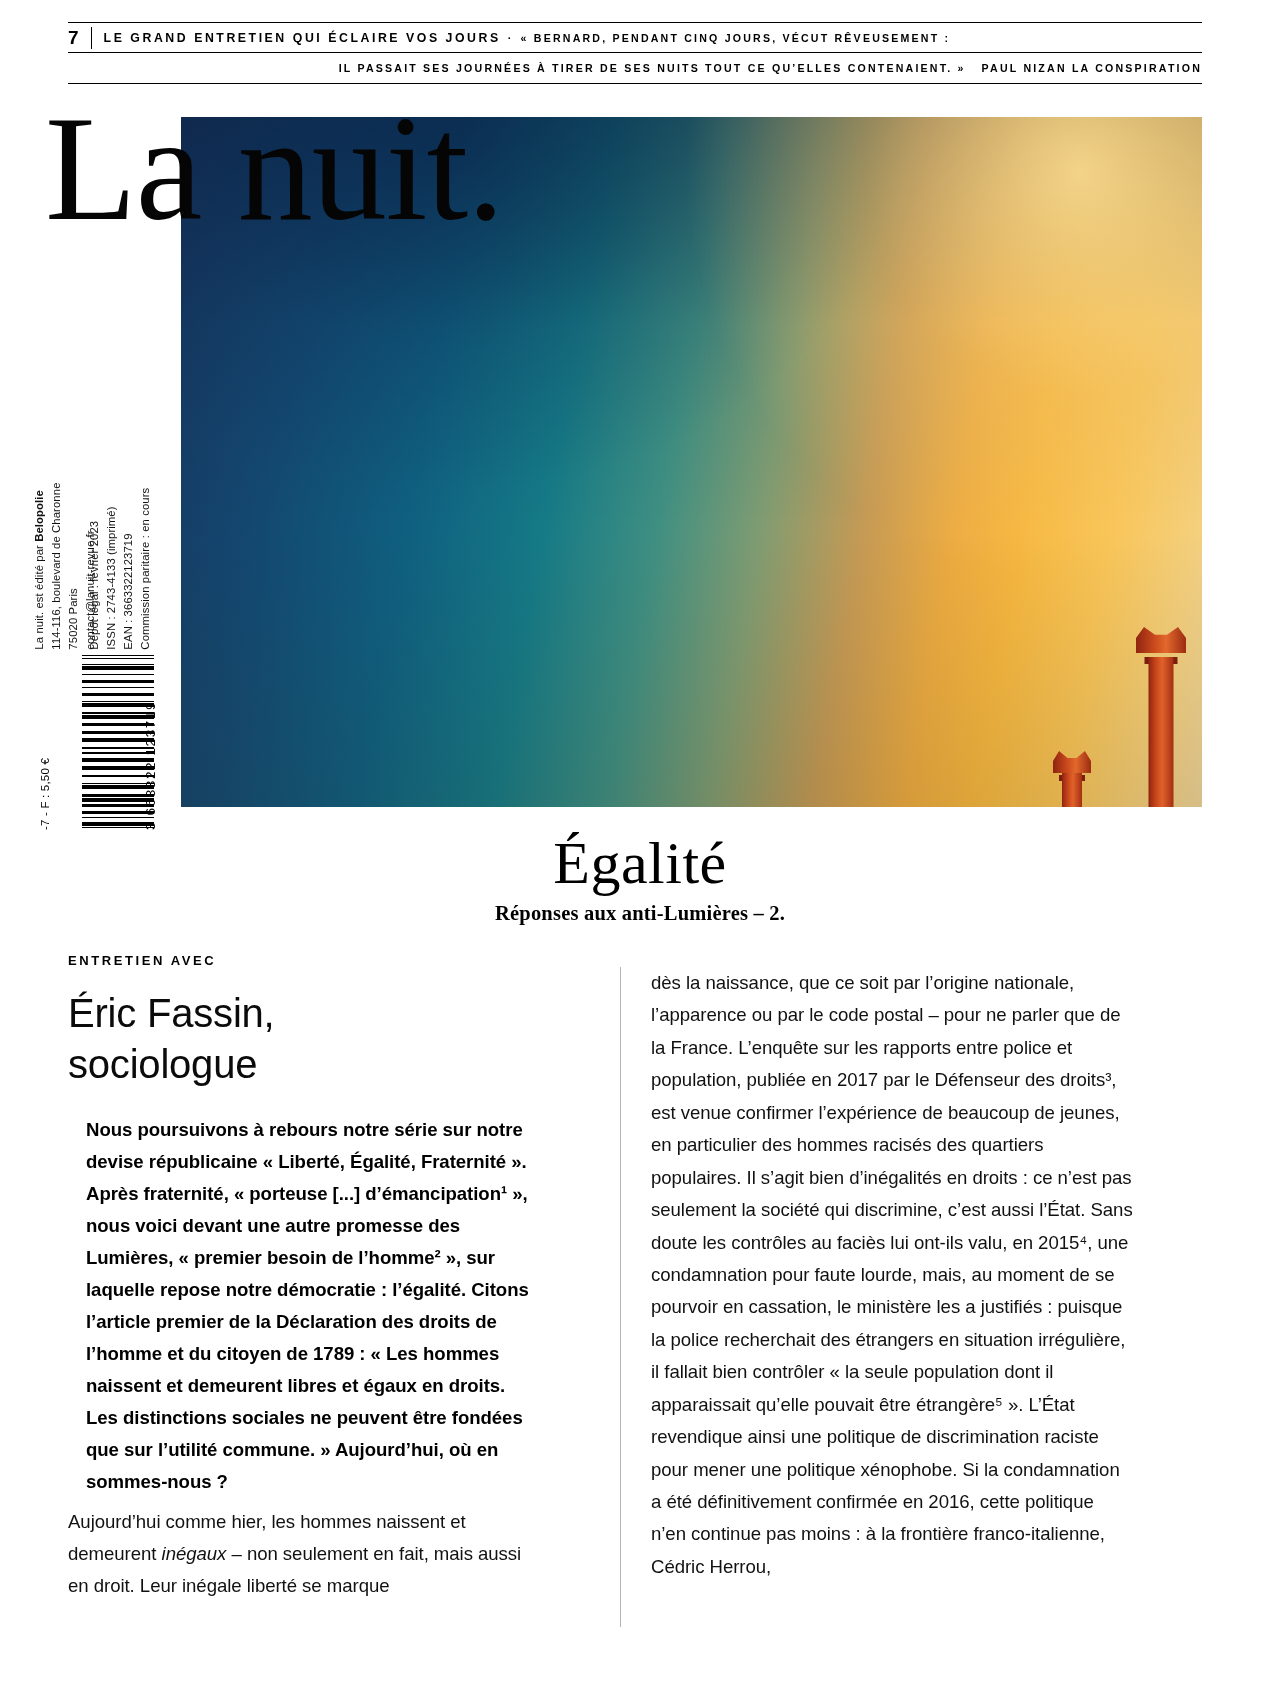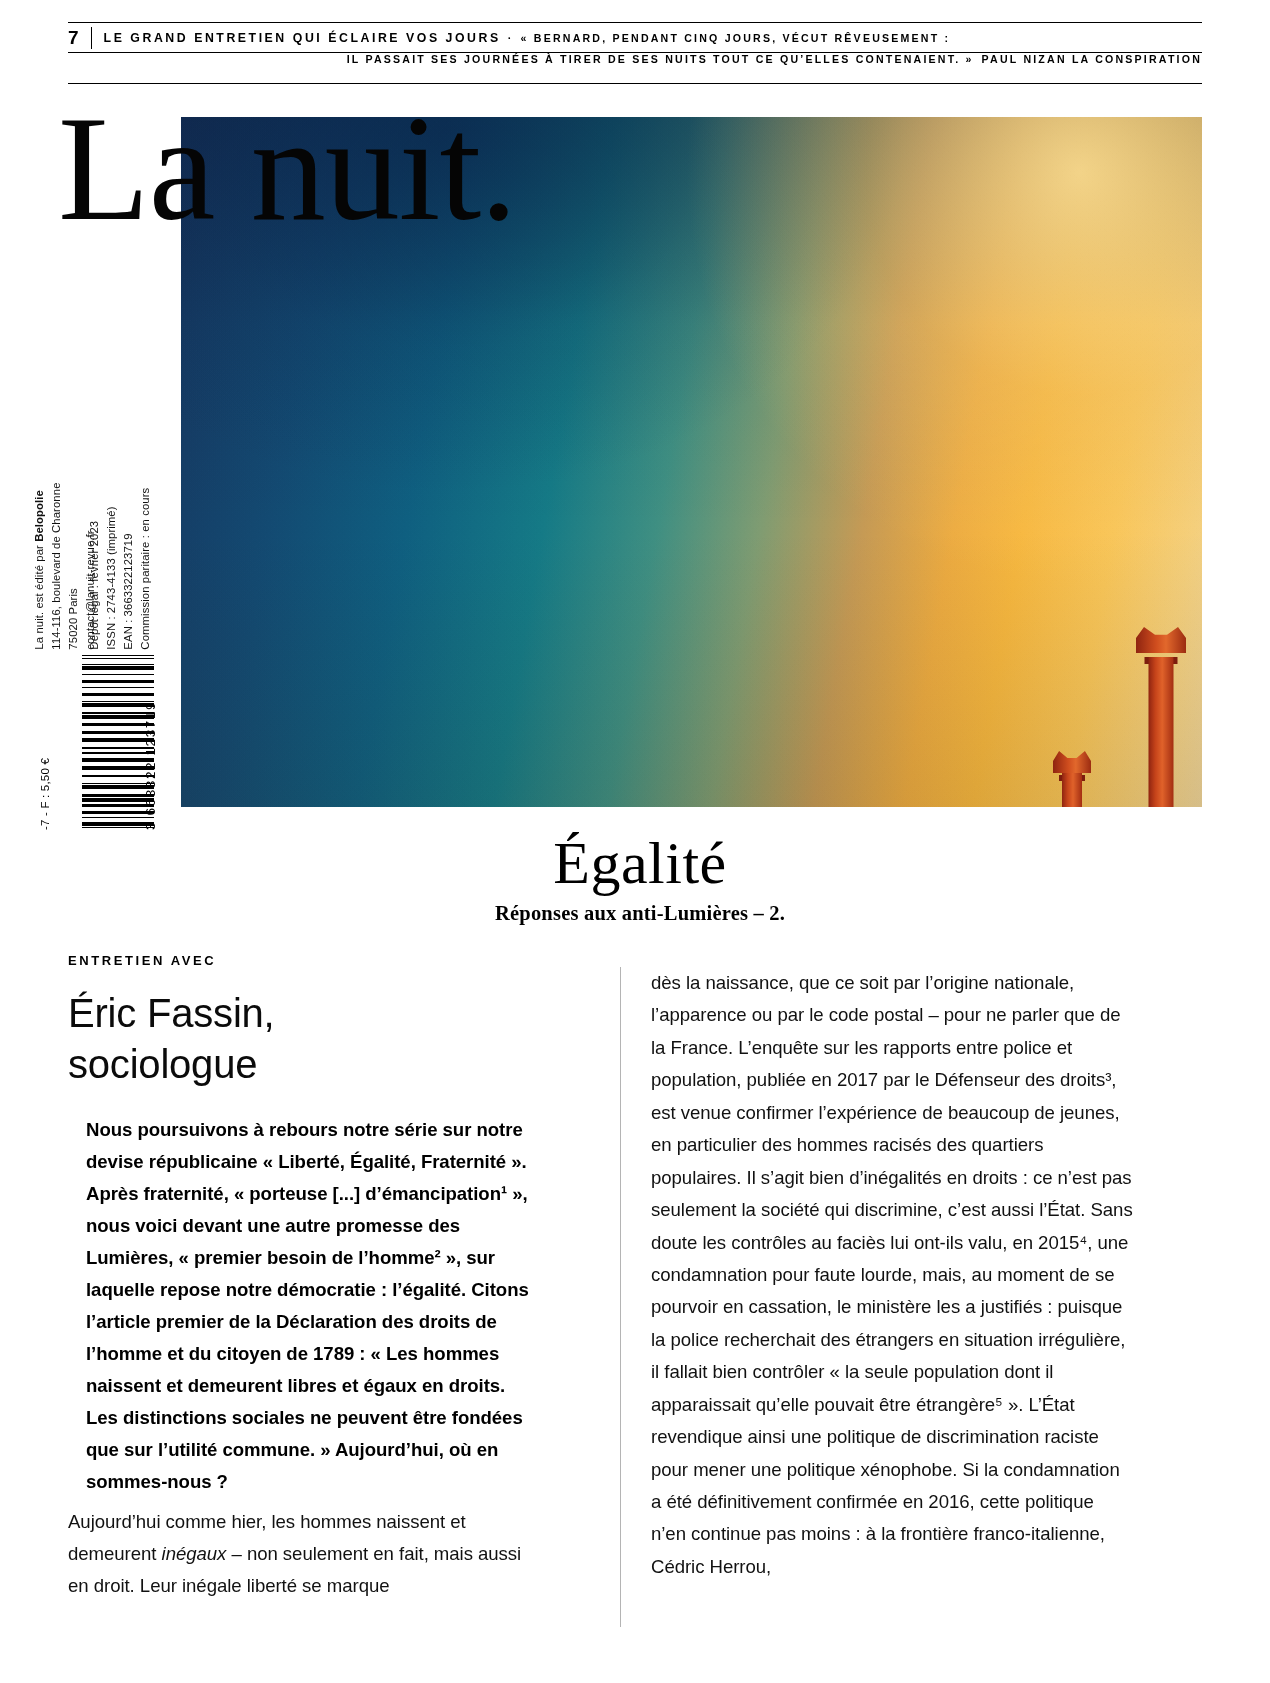--- a/index.html
+++ b/index.html
@@ -29,22 +29,24 @@
     height: 1px;
     background: #000;
   }
   .hdr-row {
     display: flex;
     align-items: center;
     height: 29px;
   }
   .hdr-row2 {
     display: flex;
+    align-items: center;
     justify-content: flex-end;
     height: 30px;
+    gap: 8px;
   }
   #folio-number {
     font-weight: 700;
     font-size: 19px;
     letter-spacing: 0px;
     padding-right: 12px;
     line-height: 1;
   }
   #folio-divider {
     width: 1px;
@@ -74,21 +76,21 @@
     font-weight: 700;
     font-size: 10.6px;
     letter-spacing: 2.2px;
     white-space: nowrap;
   }
   #hdr-attrib { font-weight: 700; }
 
   
   #masthead-title {
     position: absolute;
-    left: 58px;
+    left: 45px;
     top: 96px;
     font-family: "Liberation Serif", "DejaVu Serif", serif;
     font-size: 150px;
     line-height: 0.96;
     letter-spacing: -1px;
     font-weight: 400;
     color: #050505;
     z-index: 5;
     white-space: nowrap;
   }

